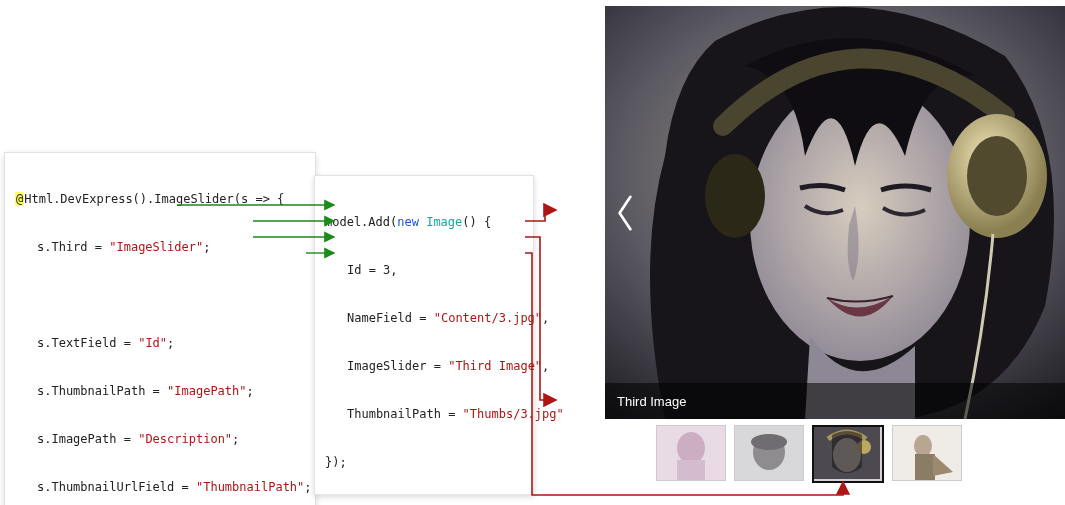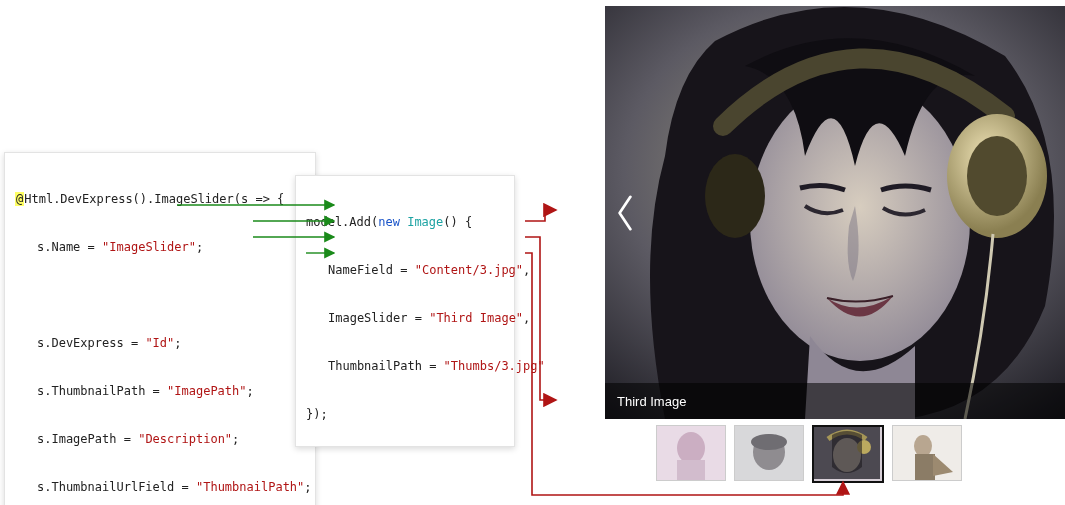--- a/index.html
+++ b/index.html
@@ -100,31 +100,32 @@
     top: 0;
     pointer-events: none;
   }
 </style>
 </head>
 <body>
 <div class="stage">
 
 <div class="codebox" style="left:4px; top:152px; width:290px;">
   <span class="row"><span class="t-at">@</span><span class="t-plain">Html.DevExpress().ImageSlider(s =&gt; {</span></span>
-  <span class="row"><span class="indent1"></span><span class="t-plain">s.Name = </span><span class="t-str">"ImageSlider"</span><span class="t-plain">;</span></span>
+  <span class="row"><span class="indent1"></span><span class="t-plain">s.Third = </span><span class="t-str">"ImageSlider"</span><span class="t-plain">;</span></span>
   <span class="row">&nbsp;</span>
-  <span class="row"><span class="indent1"></span><span class="t-plain">s.DevExpress = </span><span class="t-str">"Id"</span><span class="t-plain">;</span></span>
+  <span class="row"><span class="indent1"></span><span class="t-plain">s.TextField = </span><span class="t-str">"Id"</span><span class="t-plain">;</span></span>
   <span class="row"><span class="indent1"></span><span class="t-plain">s.ThumbnailPath = </span><span class="t-str">"ImagePath"</span><span class="t-plain">;</span></span>
   <span class="row"><span class="indent1"></span><span class="t-plain">s.ImagePath = </span><span class="t-str">"Description"</span><span class="t-plain">;</span></span>
   <span class="row"><span class="indent1"></span><span class="t-plain">s.ThumbnailUrlField = </span><span class="t-str">"ThumbnailPath"</span><span class="t-plain">;</span></span>
   
 </div>
 
-<div class="codebox" style="left:295px; top:175px; width:198px;">
+<div class="codebox" style="left:314px; top:175px; width:198px;">
   <span class="row"><span class="t-plain">model.Add(</span><span class="t-kw">new</span><span class="t-plain"> </span><span class="t-type">Image</span><span class="t-plain">() {</span></span>
+  <span class="row"><span class="indent1"></span><span class="t-plain">Id = 3,</span></span>
   <span class="row"><span class="indent1"></span><span class="t-plain">NameField = </span><span class="t-str">"Content/3.jpg"</span><span class="t-plain">,</span></span>
   <span class="row"><span class="indent1"></span><span class="t-plain">ImageSlider = </span><span class="t-str">"Third Image"</span><span class="t-plain">,</span></span>
   <span class="row"><span class="indent1"></span><span class="t-plain">ThumbnailPath = </span><span class="t-str">"Thumbs/3.jpg"</span></span>
   <span class="row"><span class="t-plain">});</span></span>
 </div>
 
 <div class="image-slider">
   <div class="main-img-wrap">
     <svg class="main-img" viewBox="0 0 500 413" preserveAspectRatio="xMidYMid slice">
       <defs>

